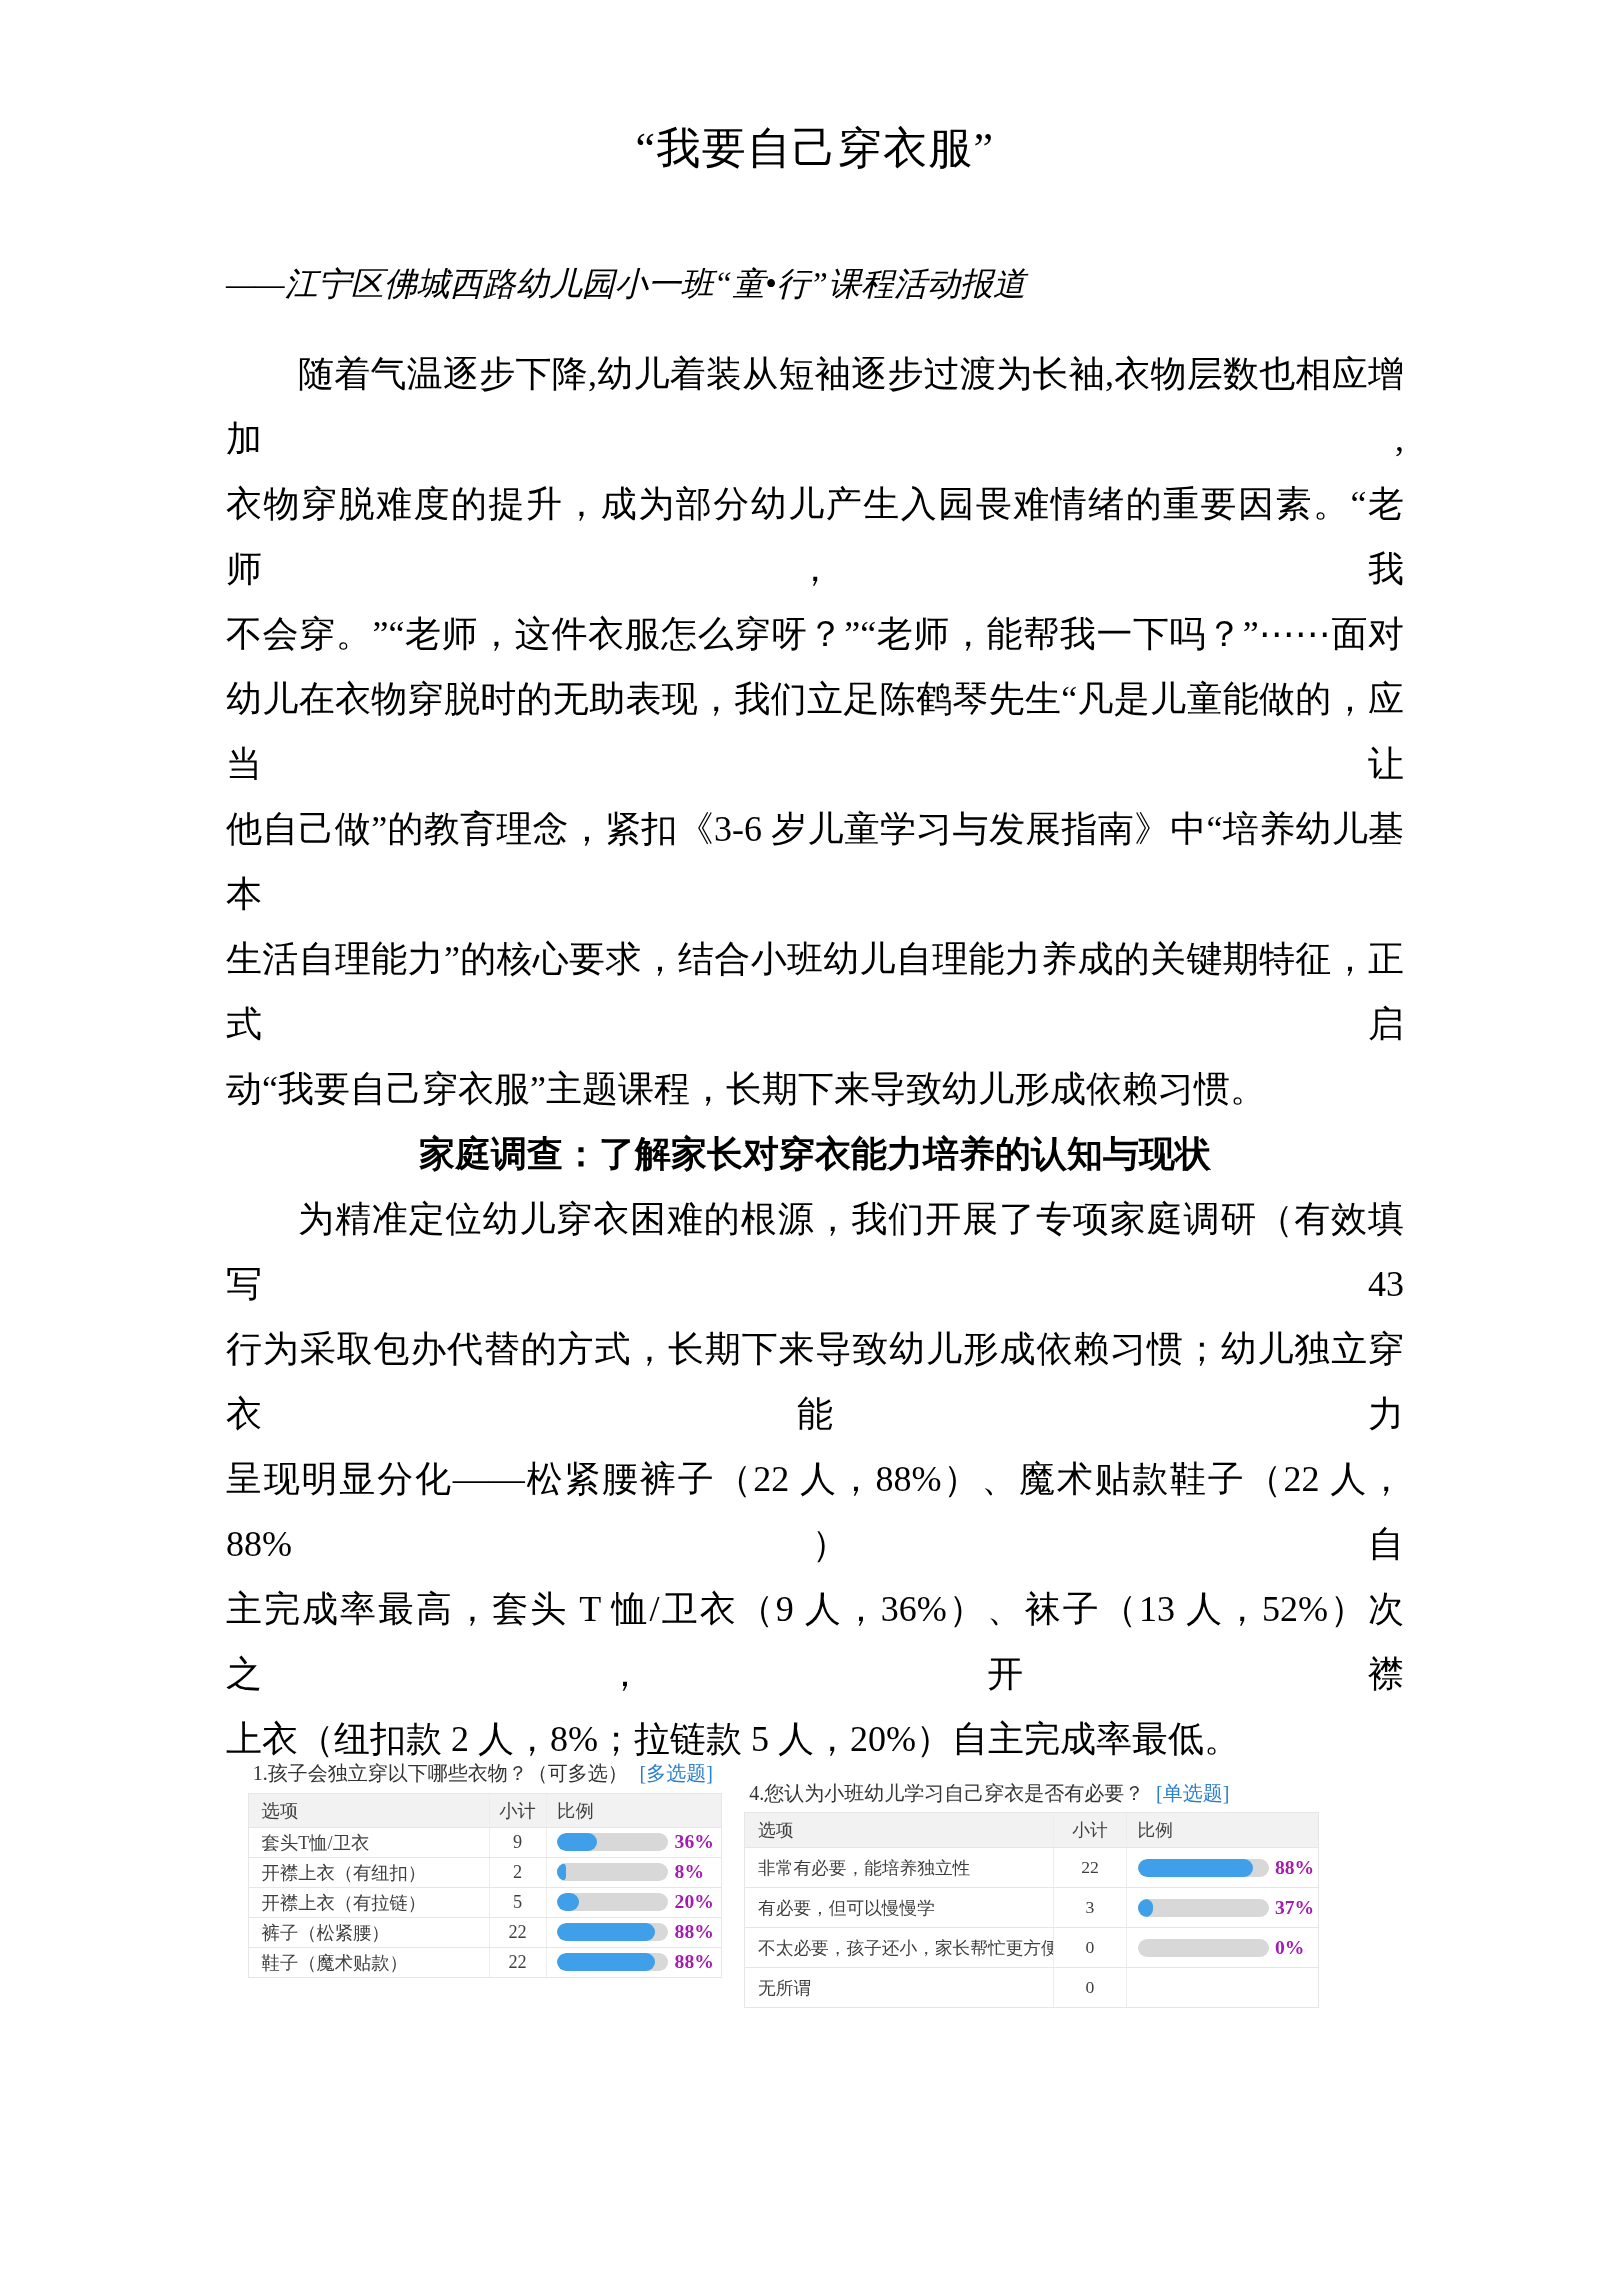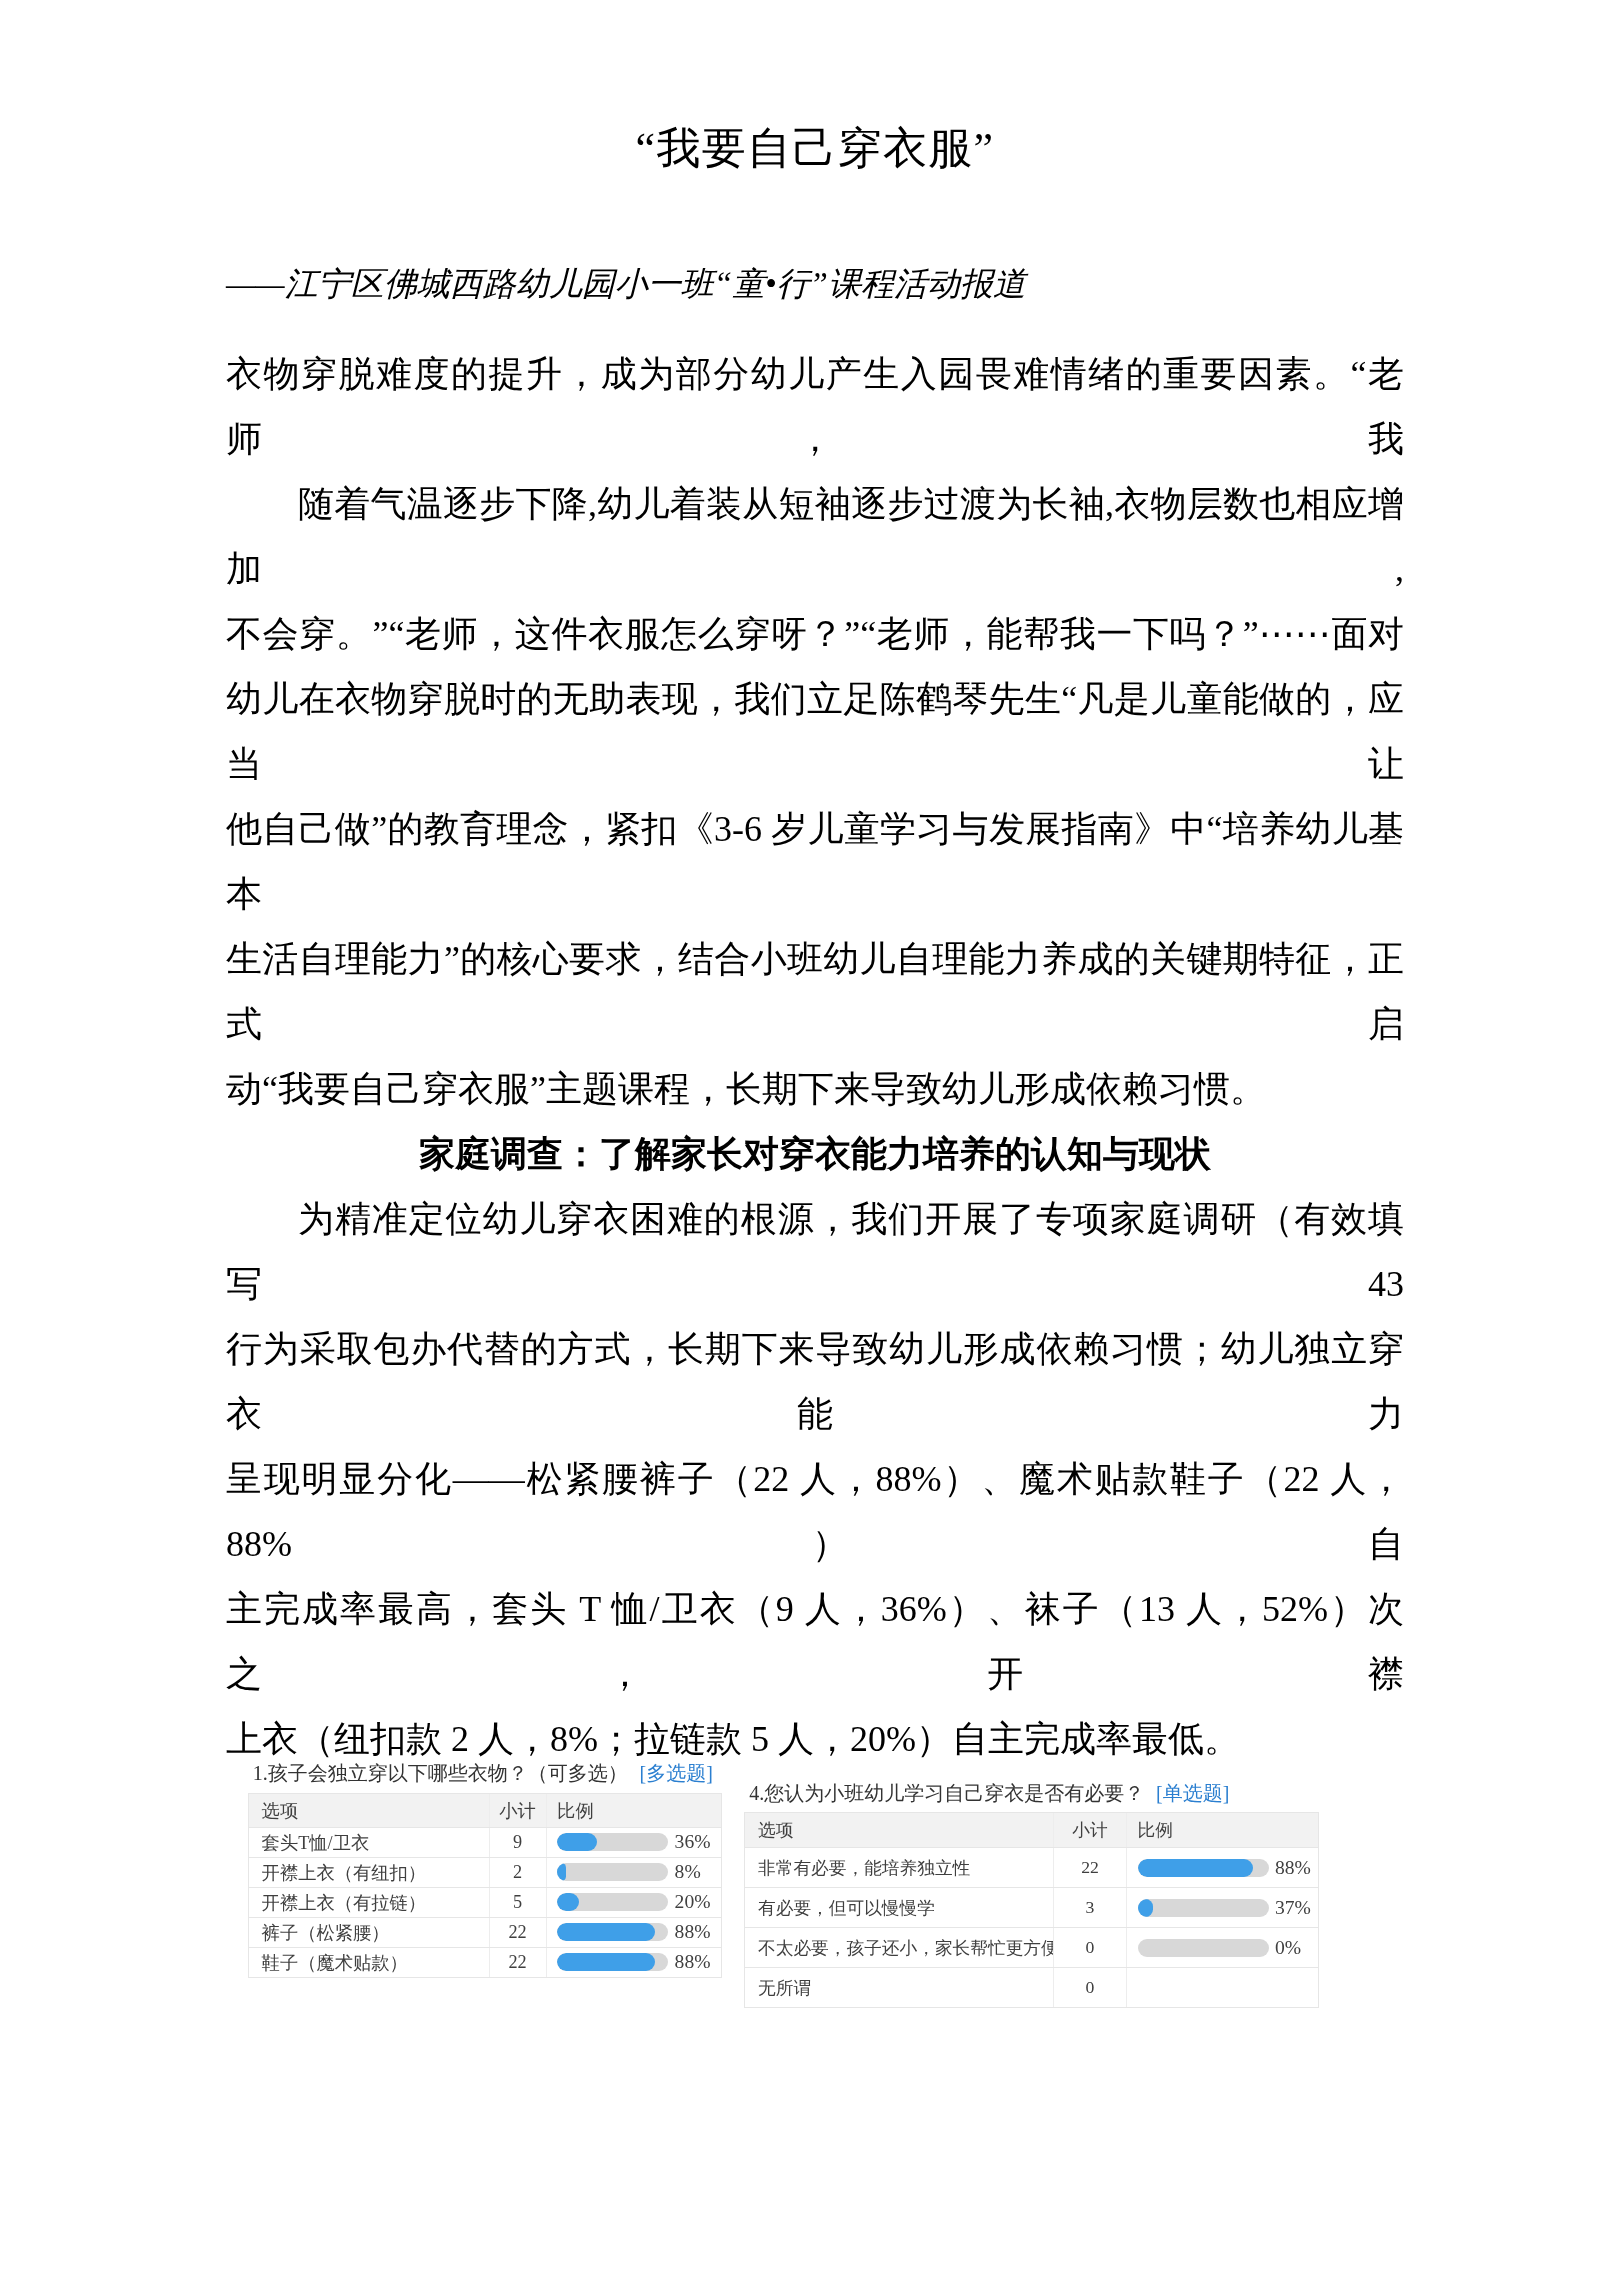--- a/index.html
+++ b/index.html
@@ -28,32 +28,32 @@
         background:#fff;font-size:var(--fs);}
   .srow:first-child{border-top:none;height:var(--headh);background:var(--hbg,#F2F2F2);}
   .sc1{width:var(--c1);padding-left:13px;box-sizing:border-box;display:flex;align-items:center;
        white-space:nowrap;overflow:hidden;}
   .sc2{width:var(--c2);box-sizing:border-box;border-left:0.7px solid #EDEDED;display:flex;
        align-items:center;justify-content:center;}
   .sc3{flex:1;border-left:0.7px solid #EDEDED;display:flex;align-items:center;padding-left:10.5px;
        box-sizing:border-box;}
   .track{width:var(--trk);height:18.3px;background:var(--trackc,#D8D8D8);border-radius:9.2px;overflow:hidden;flex:none;}
   .fill{height:100%;background:var(--blue,#3F9FE8);border-radius:9.2px;}
-  .pct{margin-left:6.5px;font-size:19.6px;color:#404040;}
+  .pct{margin-left:6.5px;font-size:19.6px;color:#a21caf;font-weight:bold;}
 </style>
 </head>
 <body>
 
 <div class="page">
   <div class="content">
     <div class="doc-title">“我要自己穿衣服”</div>
     <div class="doc-subtitle">——江宁区佛城西路幼儿园小一班“童•行”课程活动报道</div>
     <div id="body-top">
+        <div class="bl ind jst">随着气温逐步下降,幼儿着装从短袖逐步过渡为长袖,衣物层数也相应增加,</div>
         <div class="bl jst">衣物穿脱难度的提升，成为部分幼儿产生入园畏难情绪的重要因素。“老师，我</div>
-        <div class="bl ind jst">随着气温逐步下降,幼儿着装从短袖逐步过渡为长袖,衣物层数也相应增加,</div>
         <div class="bl jst">不会穿。”“老师，这件衣服怎么穿呀？”“老师，能帮我一下吗？”⋯⋯面对</div>
         <div class="bl jst">幼儿在衣物穿脱时的无助表现，我们立足陈鹤琴先生“凡是儿童能做的，应当让</div>
         <div class="bl jst">他自己做”的教育理念，紧扣《3-6 岁儿童学习与发展指南》中“培养幼儿基本</div>
         <div class="bl jst">生活自理能力”的核心要求，结合小班幼儿自理能力养成的关键期特征，正式启</div>
         <div class="bl">动“我要自己穿衣服”主题课程，长期下来导致幼儿形成依赖习惯。</div>
         <div class="bhc">家庭调查：了解家长对穿衣能力培养的认知与现状</div>
         <div class="bl ind jst">为精准定位幼儿穿衣困难的根源，我们开展了专项家庭调研（有效填写 43</div>
         <div class="bl jst">行为采取包办代替的方式，长期下来导致幼儿形成依赖习惯；幼儿独立穿衣能力</div>
         <div class="bl jst">呈现明显分化——松紧腰裤子（22 人，88%）、魔术贴款鞋子（22 人，88%）自</div>
         <div class="bl jst">主完成率最高，套头 T 恤/卫衣（9 人，36%）、袜子（13 人，52%）次之，开襟</div>

